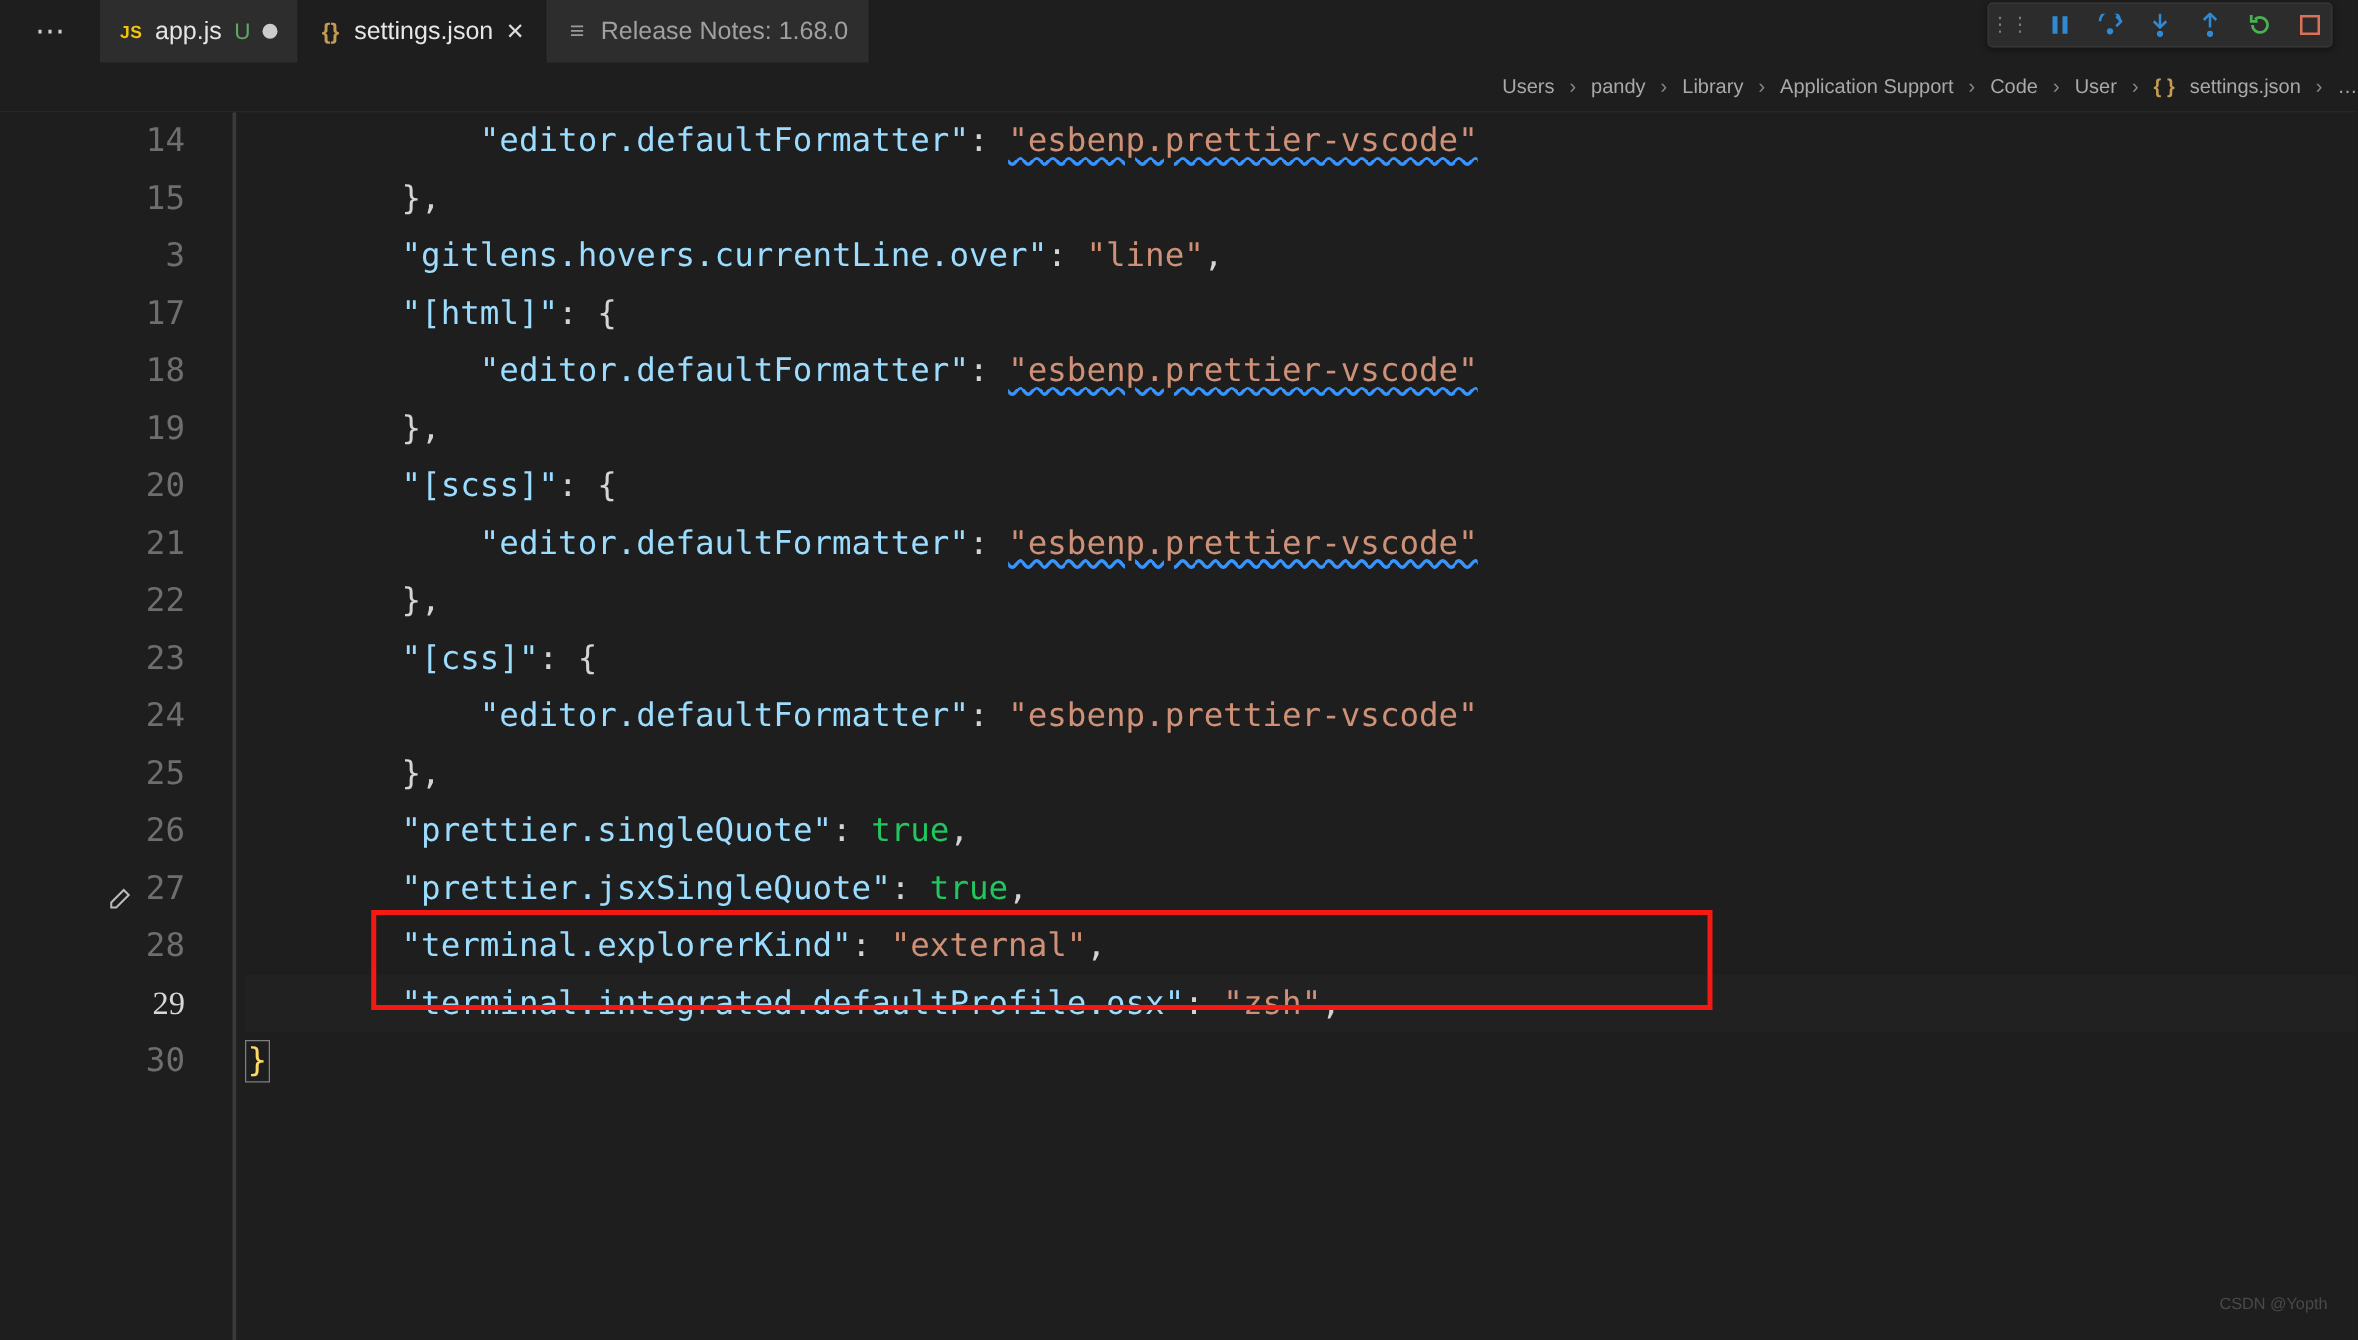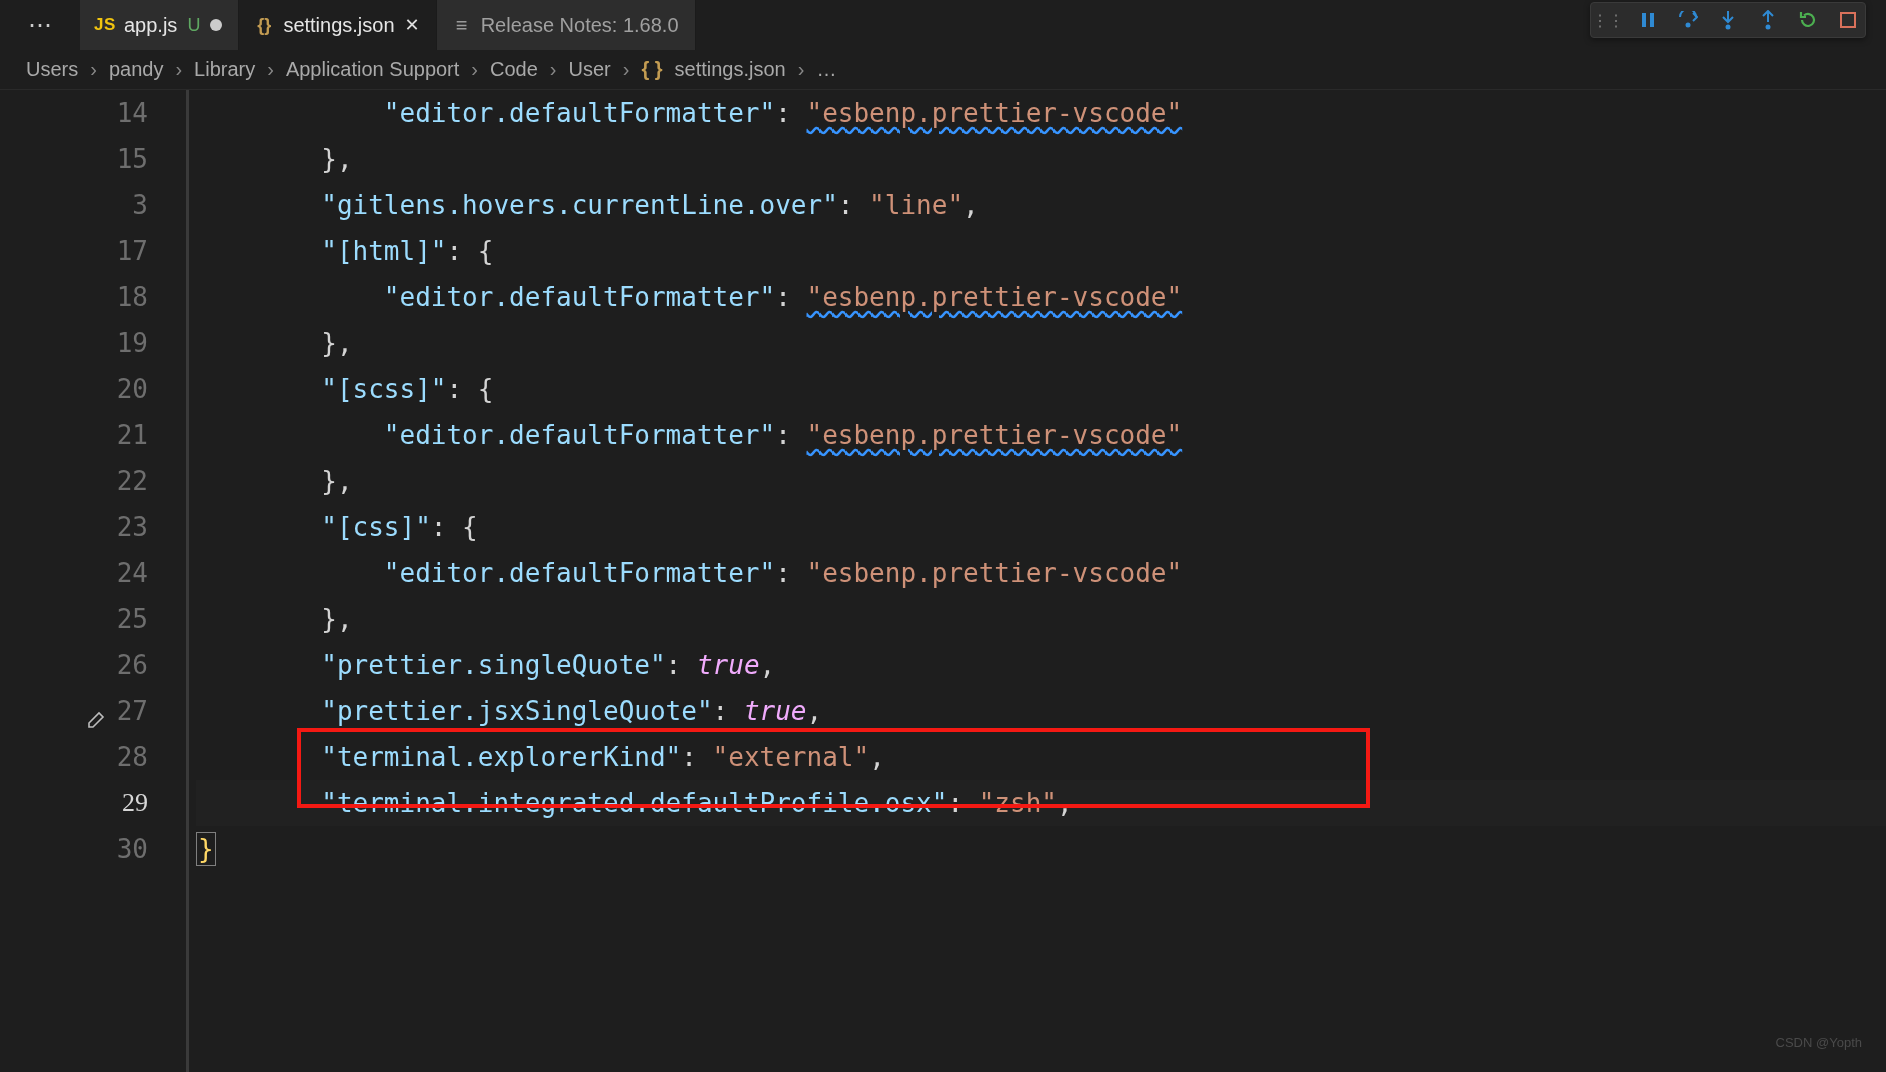--- a/index.html
+++ b/index.html
@@ -36,21 +36,21 @@
     padding: 0 16px;
     height: 100%;
     background: #2d2d2d;
     color: #a0a0a0;
     gap: 10px;
     font-size: 20px;
     border-right: 1px solid #1b1b1b;
   }
   .tab.active { background: #1e1e1e; color: #e6e6e6; }
   .tab .tab-icon { width: 18px; height: 18px; display: inline-flex; align-items:center; justify-content:center; }
-  .tab .js-badge { color:#f1c40f; font-weight:700; font-size:17px; letter-spacing:0.5px; }
+  .tab .js-badge { color:#f1c40f; font-weight:700; font-size:14px; letter-spacing:0.5px; }
   .tab .json-braces { color:#c39c52; font-weight:700; font-size:18px; }
   .tab .release-icon { color:#9a9a9a; font-size:20px; }
   .tab .git-u { color:#5fa862; font-size:18px; }
   .tab .dirty-dot { width:12px;height:12px;border-radius:50%;background:#cccccc;display:inline-block; }
   .tab .close-x { font-size:18px; color:#dddddd; }
 
   
   .debug-toolbar {
     position: absolute;
     right: 20px;
@@ -74,23 +74,24 @@
 
   
   .breadcrumb {
     height: 40px;
     background: #1e1e1e;
     display: flex;
     align-items: center;
     padding-left: 26px;
     gap: 12px;
     font-family: -apple-system, "Helvetica Neue", Arial, sans-serif;
-    font-size: 20px;
+    font-size: 16px;
     color: #a9a9a9;
     border-bottom: 1px solid #2a2a2a;
+    justify-content: flex-end;
   }
   .breadcrumb .sep { color:#888888; }
   .breadcrumb .bc-json { color:#c39c52; font-weight:700; }
 
   
   .editor {
     flex: 1;
     position: relative;
     display: flex;
     background: #1e1e1e;
@@ -126,21 +127,21 @@
     padding-left: 10px;
     position: relative;
     color: #d4d4d4;
   }
   .code .row { height: 46px; }
   .code .row.current { background: #2a2a2a44; }
 
   
   .tk-key    { color:#9cdcfe; }
   .tk-str    { color:#ce9178; }
-  .tk-bool   { color:#f0abfc;font-style:italic; }
+  .tk-bool   { color:#22c55e; }
   .tk-punct  { color:#d4d4d4; }
   .tk-brace  { color:#ffd866; }
 
   .warn { text-decoration: underline wavy #3794ff; text-underline-offset: 4px; }
 
   .cursor-brace {
     display:inline-block;
     border:1px solid #7f7f7f;
     padding:0 1px;
     line-height: 32px;

